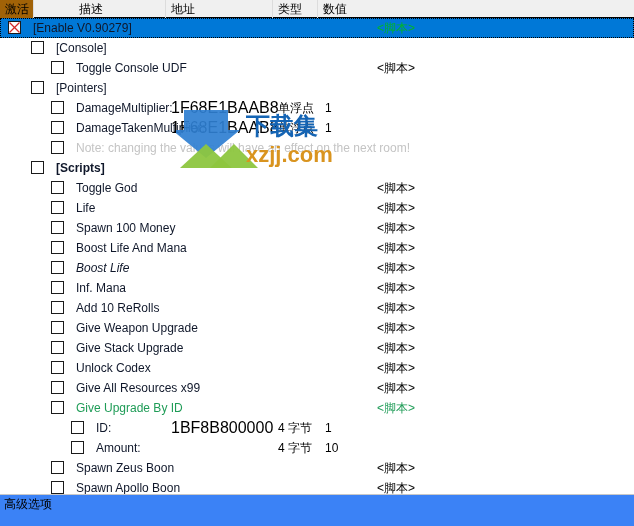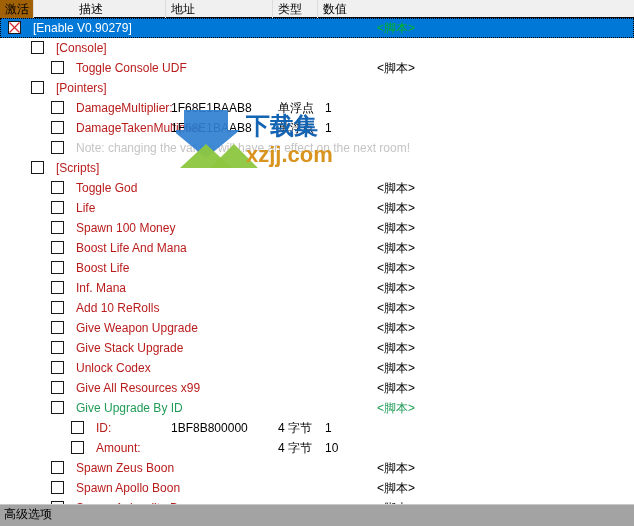--- a/index.html
+++ b/index.html
@@ -75,33 +75,33 @@
     background: #ffffff;
     box-sizing: border-box;
   }
   .cb svg { display: block; }
   .desc {
     position: absolute;
     top: 0;
     height: 20px;
     line-height: 20px;
     font-size: 12px;
-    color: #b91c1c;
+    color: #0f172a;
     white-space: nowrap;
   }
-  .desc.green { color: #ffffff; }
+  .desc.green { color: #0f172a; }
   .desc.greendark { color: #1f9c57; }
   .desc.gray { color: #c4c4c4; }
   .addr {
     position: absolute;
     left: 171px;
     top: 0;
     height: 20px;
     line-height: 20px;
-    font-size: 12px;
+    font-size: 16px;
   }
   .type {
     position: absolute;
     left: 278px;
     top: 0;
     height: 20px;
     line-height: 20px;
     font-size: 12px;
   }
   .type.script {
@@ -127,22 +127,22 @@
     height: 62px;
     pointer-events: none;
   }
 
   
   .statusbar {
     position: absolute;
     left: 0;
     bottom: 0;
     width: 634px;
-    height: 22px;
-    background: #a3a3a3;
+    height: 32px;
+    background: #3b82f6;
     border-top: 1px solid #c8c8c8;
     box-sizing: border-box;
   }
   .statusbar .txt {
     position: absolute;
     left: 4px;
     top: 1px;
     font-size: 12px;
     line-height: 16px;
     color: #000;
@@ -201,21 +201,21 @@
       <div class="addr">1F68E1BAAB8</div>
       <div class="type">单浮点</div>
       <div class="val">1</div>
     </div>
     <div class="row">
       <div class="cb" style="left: 51px;"></div>
       <div class="desc gray" style="left: 76px;">Note: changing the values will have an effect on the next room!</div>
     </div>
     <div class="row">
       <div class="cb" style="left: 31px;"></div>
-      <div class="desc" style="left: 56px;">[Scripts]</div>
+      <div class="desc" style="left: 56px; font-weight: bold;">[Scripts]</div>
     </div>
     <div class="row">
       <div class="cb" style="left: 51px;"></div>
       <div class="desc" style="left: 76px;">Toggle God</div>
       <div class="type script">&lt;脚本&gt;</div>
     </div>
     <div class="row">
       <div class="cb" style="left: 51px;"></div>
       <div class="desc" style="left: 76px;">Life</div>
       <div class="type script">&lt;脚本&gt;</div>
@@ -225,21 +225,21 @@
       <div class="desc" style="left: 76px;">Spawn 100 Money</div>
       <div class="type script">&lt;脚本&gt;</div>
     </div>
     <div class="row">
       <div class="cb" style="left: 51px;"></div>
       <div class="desc" style="left: 76px;">Boost Life And Mana</div>
       <div class="type script">&lt;脚本&gt;</div>
     </div>
     <div class="row">
       <div class="cb" style="left: 51px;"></div>
-      <div class="desc" style="left: 76px;">Boost Life</div>
+      <div class="desc" style="left: 76px; font-style: italic;">Boost Life</div>
       <div class="type script">&lt;脚本&gt;</div>
     </div>
     <div class="row">
       <div class="cb" style="left: 51px;"></div>
       <div class="desc" style="left: 76px;">Inf. Mana</div>
       <div class="type script">&lt;脚本&gt;</div>
     </div>
     <div class="row">
       <div class="cb" style="left: 51px;"></div>
       <div class="desc" style="left: 76px;">Add 10 ReRolls</div>

